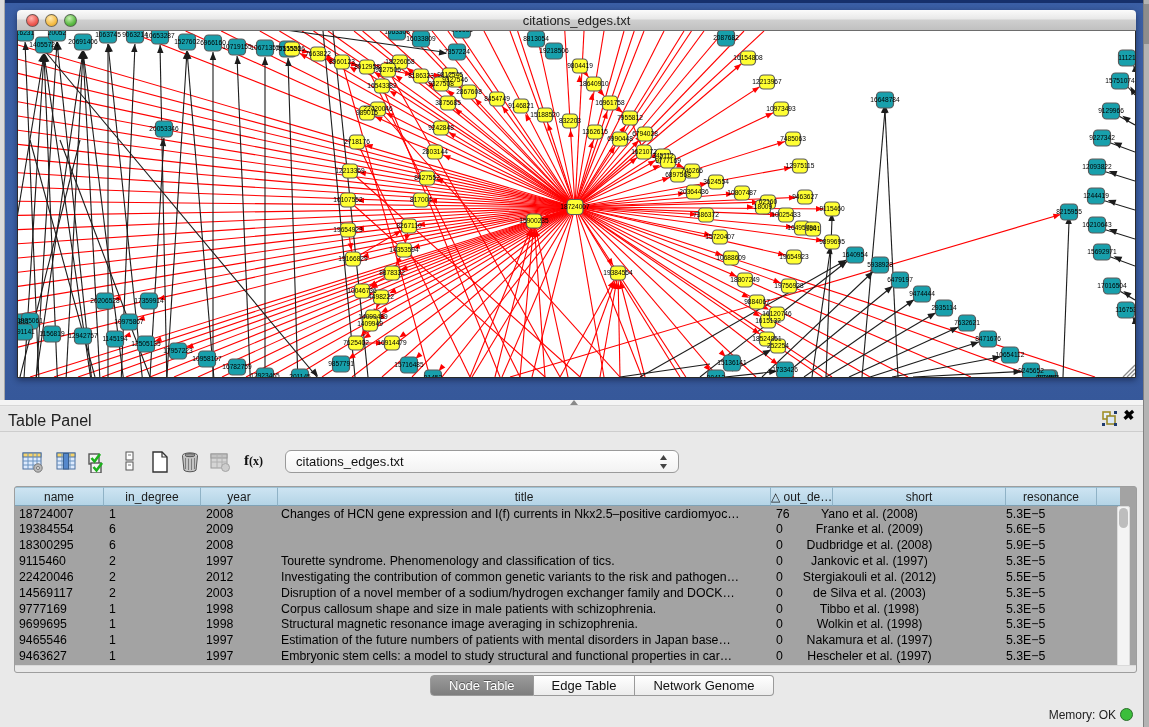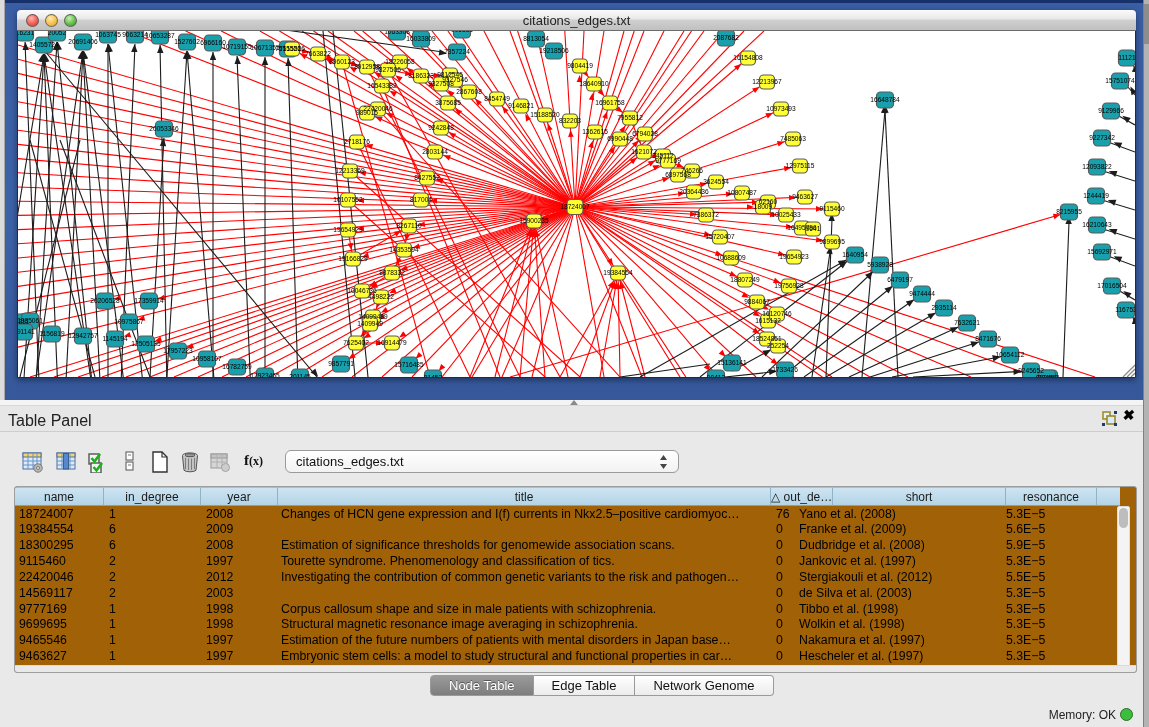--- a/index.html
+++ b/index.html
@@ -2,27 +2,27 @@
 <html><head><meta charset="utf-8"><style>
 *{margin:0;padding:0;box-sizing:border-box}
 body{width:1149px;height:727px;background:#e9e9e9;font-family:"Liberation Sans",sans-serif;position:relative;overflow:hidden}
 .bluepanel{position:absolute;left:5px;top:0;width:1139px;height:400px;background:linear-gradient(180deg,#3a5ea4 0%,#3d62a8 55%,#36589a 100%)}
 .bluetop{position:absolute;left:5px;top:0;width:1139px;height:3px;background:#16306b}
 .win{position:absolute;left:17px;top:10px;width:1119px;height:368px;border:1px solid #2a2a2a;border-radius:5px 5px 0 0;box-shadow:0 2px 6px rgba(0,0,20,.45)}
 .titlebar{position:absolute;left:0;top:0;width:100%;height:21px;border-radius:4px 4px 0 0;background:linear-gradient(180deg,#fbfbfb 0%,#e8e8e8 45%,#cfcfcf 50%,#c0c0c0 100%);border-bottom:1px solid #6d6d6d}
 .ttl{position:absolute;width:100%;text-align:center;top:3px;font-size:13px;color:#222}
 .tl{position:absolute;top:14px;width:13px;height:13px;border-radius:50%;border:1px solid rgba(80,80,80,.8)}
 .memo{position:absolute;right:33px;top:708px;font-size:12px;color:#222}
-.tablewrap{position:absolute;left:14px;top:486px;width:1123px;height:187px;background:#a16207;border:1px solid #9e9e9e;border-radius:3px;overflow:hidden}
+.tablewrap{position:absolute;left:14px;top:486px;width:1123px;height:187px;background:#a3a3a3;border:1px solid #9e9e9e;border-radius:3px;overflow:hidden}
 .thead{position:absolute;left:0;top:0;height:19px;width:1105px;display:flex}
 .thead span{display:block;height:19px;background:linear-gradient(180deg,#cde4f2,#b4d4e6);border-right:1px solid #8fb2c6;border-bottom:1px solid #7fa2b6;border-top:1px solid #9fc2d4;font-size:12px;text-align:center;line-height:18px;color:#1a1a1a;white-space:nowrap;overflow:hidden}
 .trow{position:relative;height:15.85px;font-size:12.3px;color:#000;white-space:nowrap}
 .trow span{position:absolute;top:0;line-height:15.8px}
 .c0{left:4px}.c1{left:94px}.c2{left:191px}.c3{left:266px}.c4{left:761px}
-.c5{left:784px;width:173px;text-align:left}.c6{left:991px}
+.c5{left:768px;width:173px;text-align:center}.c6{left:991px}
 .tabbar{position:absolute;left:430px;top:675px;height:21px;display:flex;font-size:13px}
 .tabbar div{border:1px solid #9a9a9a;border-left:none;background:linear-gradient(180deg,#ffffff,#ececec);color:#111;padding:0 18px;line-height:19px}
 .tabbar div:first-child{border-left:1px solid #9a9a9a;border-radius:4px 0 0 4px;background:linear-gradient(180deg,#9a9a9a,#7e7e7e);color:#fff;text-shadow:0 -1px 0 #555}
 .tabbar div:last-child{border-radius:0 4px 4px 0}
 .combo{position:absolute;left:285px;top:450px;width:394px;height:23px;background:linear-gradient(180deg,#ffffff,#f2f2f2);border:1px solid #9a9a9a;border-radius:6px;font-size:13px;line-height:21px;padding-left:10px;color:#111}
 </style></head><body>
 <div class="bluepanel"></div>
 <div class="bluetop"></div>
 <div style="position:absolute;left:0;top:0;width:5px;height:400px;background:#dcdcdc;border-right:1px solid #a8a8a8"></div>
 <div class="win"></div>
@@ -804,21 +804,20 @@
         <span class="c1">6</span>
         <span class="c2">2009</span>
         <span class="c4">0</span>
         <span class="c5">Franke et al. (2009)</span>
         <span class="c6">5.6E−5</span>
       </div>
 <div class="trow">
         <span class="c0">18300295</span>
         <span class="c1">6</span>
         <span class="c2">2008</span>
-        <span class="c3">Estimation of significance thresholds for genomewide association scans.</span>
         <span class="c4">0</span>
         <span class="c5">Dudbridge et al. (2008)</span>
         <span class="c6">5.9E−5</span>
       </div>
 <div class="trow">
         <span class="c0">9115460</span>
         <span class="c1">2</span>
         <span class="c2">1997</span>
         <span class="c3">Tourette syndrome. Phenomenology and classification of tics.</span>
         <span class="c4">0</span>
@@ -831,20 +830,21 @@
         <span class="c2">2012</span>
         <span class="c3">Investigating the contribution of common genetic variants to the risk and pathogen…</span>
         <span class="c4">0</span>
         <span class="c5">Stergiakouli et al. (2012)</span>
         <span class="c6">5.5E−5</span>
       </div>
 <div class="trow">
         <span class="c0">14569117</span>
         <span class="c1">2</span>
         <span class="c2">2003</span>
+        <span class="c3">Disruption of a novel member of a sodium/hydrogen exchanger family and DOCK…</span>
         <span class="c4">0</span>
         <span class="c5">de Silva et al. (2003)</span>
         <span class="c6">5.3E−5</span>
       </div>
 <div class="trow">
         <span class="c0">9777169</span>
         <span class="c1">1</span>
         <span class="c2">1998</span>
         <span class="c3">Corpus callosum shape and size in male patients with schizophrenia.</span>
         <span class="c4">0</span>

